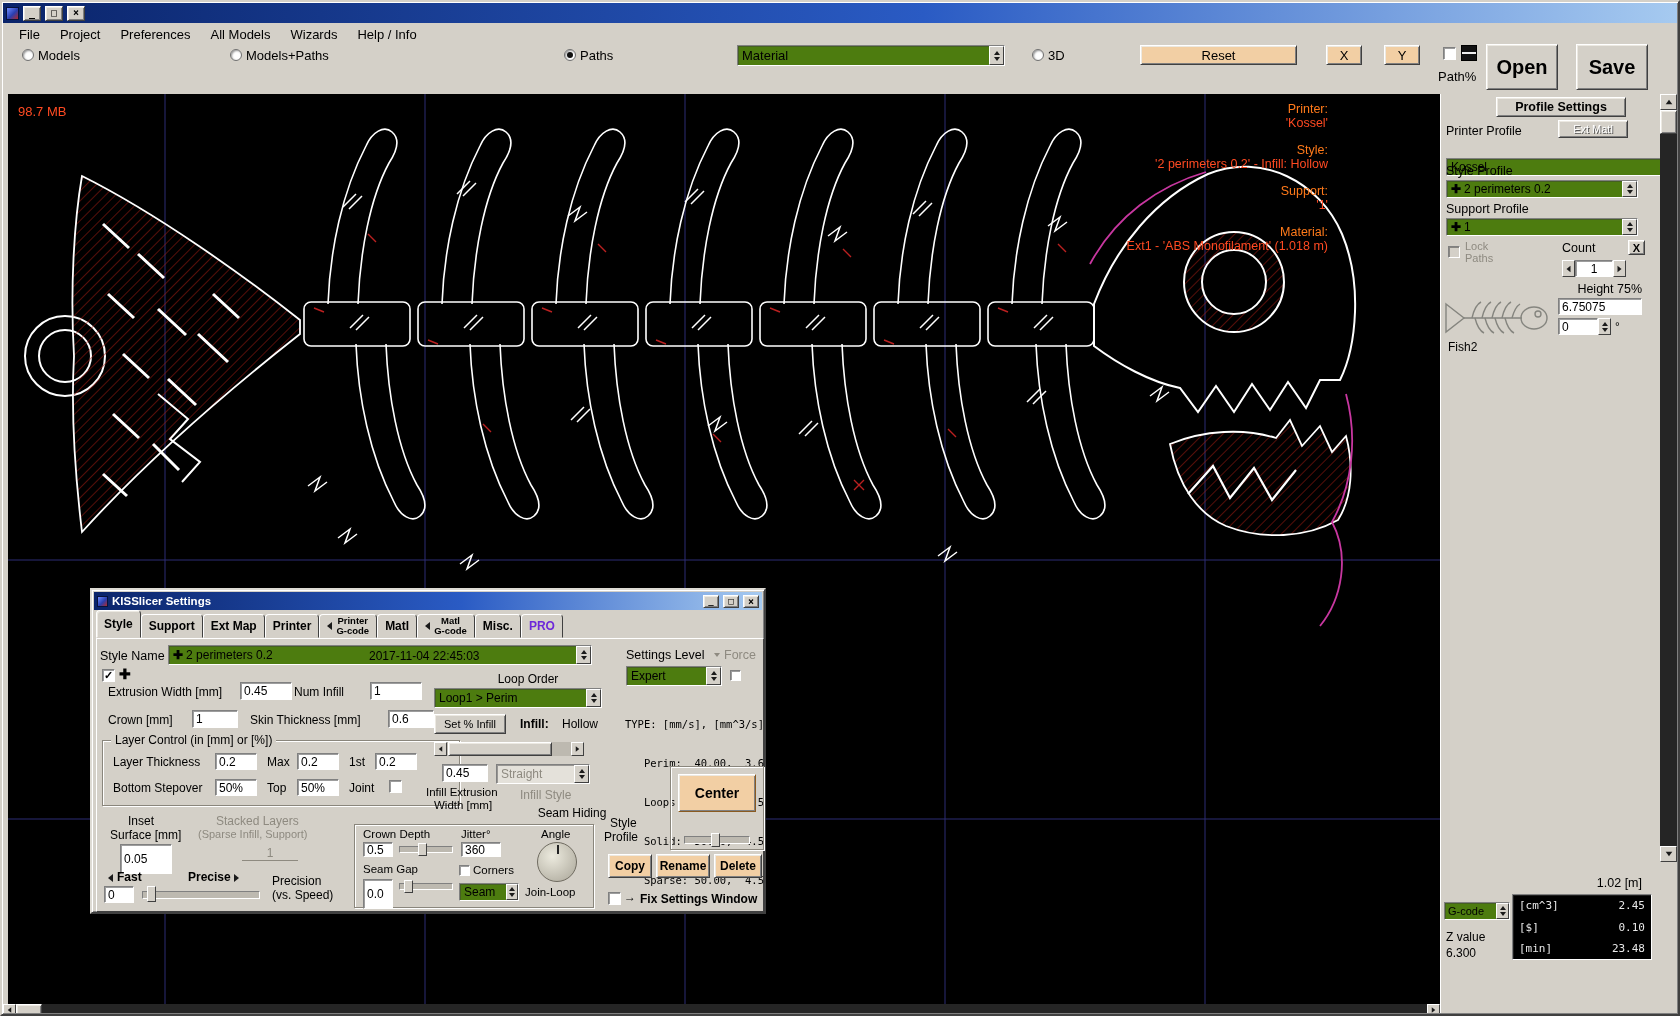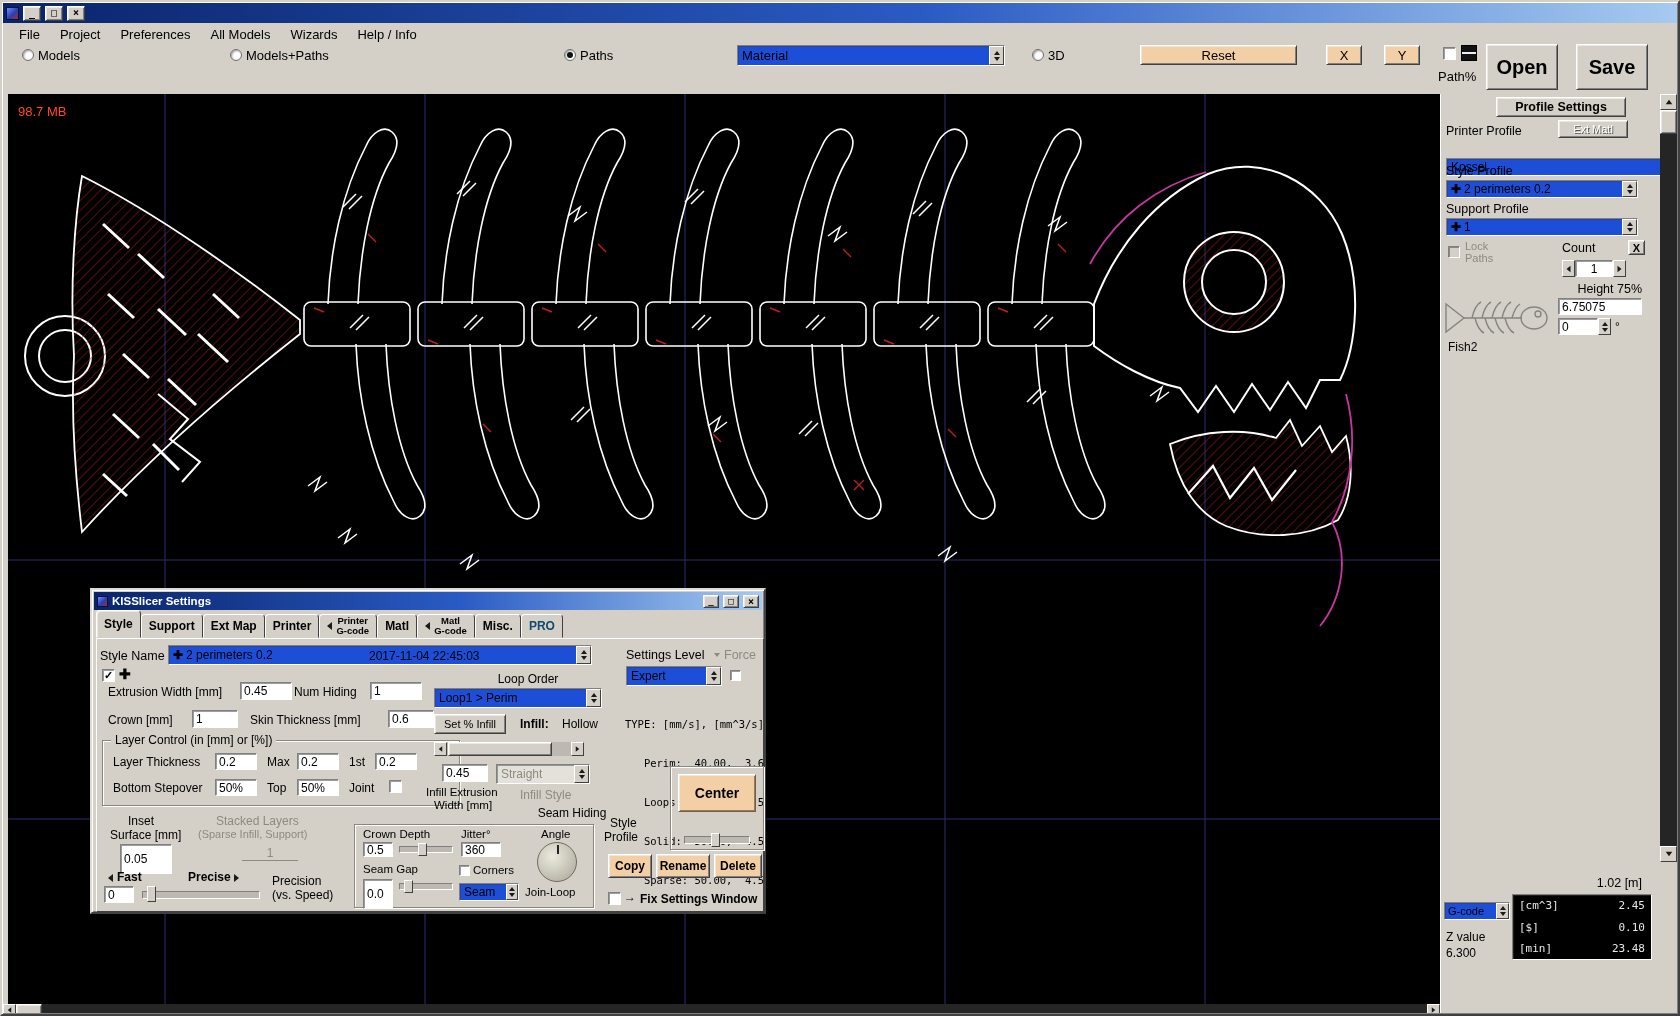--- a/index.html
+++ b/index.html
@@ -6,21 +6,21 @@
 html,body{width:1680px;height:1016px}
 body{position:relative;background:#d4d0c8;font-family:"Liberation Sans",sans-serif;font-size:13px;color:#000;overflow:hidden}
 .abs{position:absolute}
 .raised{background:#d4d0c8;border:1px solid;border-color:#fff #404040 #404040 #fff;box-shadow:inset 1px 1px 0 #ece9e2,inset -1px -1px 0 #808080}
 .sunken{background:#fff;border:1px solid;border-color:#808080 #fff #fff #808080;box-shadow:inset 1px 1px 0 rgba(60,60,60,.5)}
 .btn{display:flex;align-items:center;justify-content:center;white-space:nowrap;cursor:default}
 .tan{background:#f2cfa4}
 .field{font-size:12px;padding:0 3px;display:flex;align-items:center;white-space:nowrap;overflow:hidden}
 .lbl{white-space:nowrap}
 .gray{color:#8e8a80}
-.combo{display:flex;align-items:center;gap:3px;padding-left:4px;font-size:12px;white-space:nowrap;background:#1d4ed8;border:1px solid;border-color:#808080 #fff #fff #808080;box-shadow:inset 1px 1px 0 rgba(60,60,60,.45);overflow:visible}
+.combo{display:flex;align-items:center;gap:3px;padding-left:4px;font-size:12px;white-space:nowrap;background:#4d7c0f;border:1px solid;border-color:#808080 #fff #fff #808080;box-shadow:inset 1px 1px 0 rgba(60,60,60,.45);overflow:visible}
 .arrows{margin-left:auto;align-self:stretch;width:15px;background:#d4d0c8;border:1px solid;border-color:#fff #404040 #404040 #fff;display:flex;flex-direction:column;align-items:center;justify-content:center;gap:2px;flex:none}
 .vtoggle{background:#d4d0c8;border:1px solid;border-color:#fff #404040 #404040 #fff;display:flex;flex-direction:column;align-items:center;justify-content:center;gap:2px}
 .tu{width:0;height:0;border-left:3px solid transparent;border-right:3px solid transparent;border-bottom:4px solid #1a1a1a}
 .td{width:0;height:0;border-left:3px solid transparent;border-right:3px solid transparent;border-top:4px solid #1a1a1a}
 .tl{width:0;height:0;border-top:4px solid transparent;border-bottom:4px solid transparent;border-right:5px solid #1a1a1a}
 .tr{width:0;height:0;border-top:4px solid transparent;border-bottom:4px solid transparent;border-left:5px solid #1a1a1a}
 .radio{width:12px;height:12px;border-radius:50%;background:#fff;border:1px solid #6f6f6f;box-shadow:inset 1px 1px 2px #9a9a9a}
 .radio.sel::after{content:"";display:block;margin:2px;width:6px;height:6px;border-radius:50%;background:#101010}
 .cb{width:13px;height:13px;background:#fff;border:1px solid;border-color:#808080 #fff #fff #808080;box-shadow:inset 1px 1px 0 rgba(60,60,60,.5);font-size:11px;line-height:11px;text-align:center;font-weight:bold}
 .cb.checked::before{content:"✓"}
@@ -183,20 +183,33 @@
       <path d="M1162,350 C1196,336 1236,334 1268,344 L1282,326 L1294,352 L1312,332 L1324,358 L1338,342 C1346,372 1344,404 1330,426 C1298,444 1254,446 1218,432 C1190,420 1170,392 1162,350 Z" fill="url(#rh)" stroke-width="1.8"></path>
       <path d="M1180,400 L1205,372 L1222,404 L1246,374 L1264,406 L1288,376" stroke-width="2.2"></path>
     </g>
     <g stroke="#c837a0" stroke-width="1.8" fill="none">
       <path d="M1082,170 C1108,122 1150,92 1198,78"></path>
       <path d="M1338,300 C1350,345 1344,392 1324,428 C1342,462 1334,505 1312,532"></path>
     </g>
     <path fill="none" stroke="#bb2020" stroke-width="1.4" d="M306,214 l10,4 M420,246 l10,4 M534,214 l10,4 M648,246 l10,4 M762,214 l10,4 M876,246 l10,4 M990,214 l10,4 M360,140 l8,8 M475,330 l8,8 M590,150 l8,8 M705,340 l8,8 M835,155 l8,8 M940,335 l8,8 M1050,150 l8,8 M846,386 l10,10 M856,386 l-10,10"></path>
   </svg>
   <div class="abs lbl" style="left:10px;top:10px;color:#ff4a22;font-size:13px">98.7 MB</div>
+  <div class="abs" style="right:112px;top:8px;text-align:right;font-size:12.5px;line-height:14px;color:#ff7a1a">
+    <div>Printer:</div>
+    <div style="color:#ff4a22">'Kossel'</div>
+    <div style="height:13px"></div>
+    <div>Style:</div>
+    <div style="color:#ff4a22">'2 perimeters 0.2' - Infill: Hollow</div>
+    <div style="height:13px"></div>
+    <div>Support:</div>
+    <div style="color:#ff4a22">'1'</div>
+    <div style="height:13px"></div>
+    <div>Material:</div>
+    <div style="color:#ff4a22">Ext1 - 'ABS Monofilament' (1.018 m)</div>
+  </div>
 </div>
 
 <div class="abs sb-track" style="left:3px;top:1004px;width:1437px;height:12px">
   <span class="abs sb-btn" style="left:0;top:0;width:13px;height:12px">
       <i class="tl" style="transform:scale(.7)"></i>
     </span>
   <span class="abs raised" style="left:13px;top:0;width:26px;height:12px"></span>
   <span class="abs sb-btn" style="left:1424px;top:0;width:13px;height:12px">
       <i class="tr" style="transform:scale(.7)"></i>
     </span>
@@ -345,21 +358,21 @@
     <div class="tab">
         <i class="tl"></i>
         <span class="two">
           <span>Matl</span>
           <span>G-code</span>
         </span>
       </div>
     <div class="tab">
         <span>Misc.</span>
       </div>
-    <div class="tab" style="color:#0c4a6e">
+    <div class="tab" style="color:#6d28d9">
         <span>PRO</span>
       </div>
   </div>
   <div class="abs" style="left:4px;top:48px;width:668px;height:274px;border:1px solid;border-color:#fff #404040 #404040 #fff"></div>
 
   <span class="abs lbl s125" style="left:8px;top:59px">Style Name</span>
   <div class="abs combo" style="left:76px;top:55px;width:424px;height:20px">
     <span class="plus">✚</span>
     <span>2 perimeters 0.2</span>
     <span class="abs" style="left:200px;top:3px">2017-11-04 22:45:03</span>
@@ -368,21 +381,21 @@
         <i class="td"></i>
       </span>
   </div>
   <span class="abs cb checked" style="left:10px;top:79px"></span>
   <span class="abs plus" style="left:27px;top:78px;font-size:14px">✚</span>
 
   <span class="abs lbl s12" style="left:16px;top:95px">Extrusion Width [mm]</span>
   <span class="abs sunken field" style="left:148px;top:92px;width:52px;height:18px">
       <span>0.45</span>
     </span>
-  <span class="abs lbl s12" style="left:202px;top:95px">Num Hiding</span>
+  <span class="abs lbl s12" style="left:202px;top:95px">Num Infill</span>
   <span class="abs sunken field" style="left:278px;top:92px;width:52px;height:18px">
       <span>1</span>
     </span>
 
   <span class="abs lbl s12" style="left:16px;top:123px">Crown [mm]</span>
   <span class="abs sunken field" style="left:100px;top:120px;width:46px;height:18px">
       <span>1</span>
     </span>
   <span class="abs lbl s12" style="left:158px;top:123px">Skin Thickness [mm]</span>
   <span class="abs sunken field" style="left:296px;top:120px;width:46px;height:18px">

